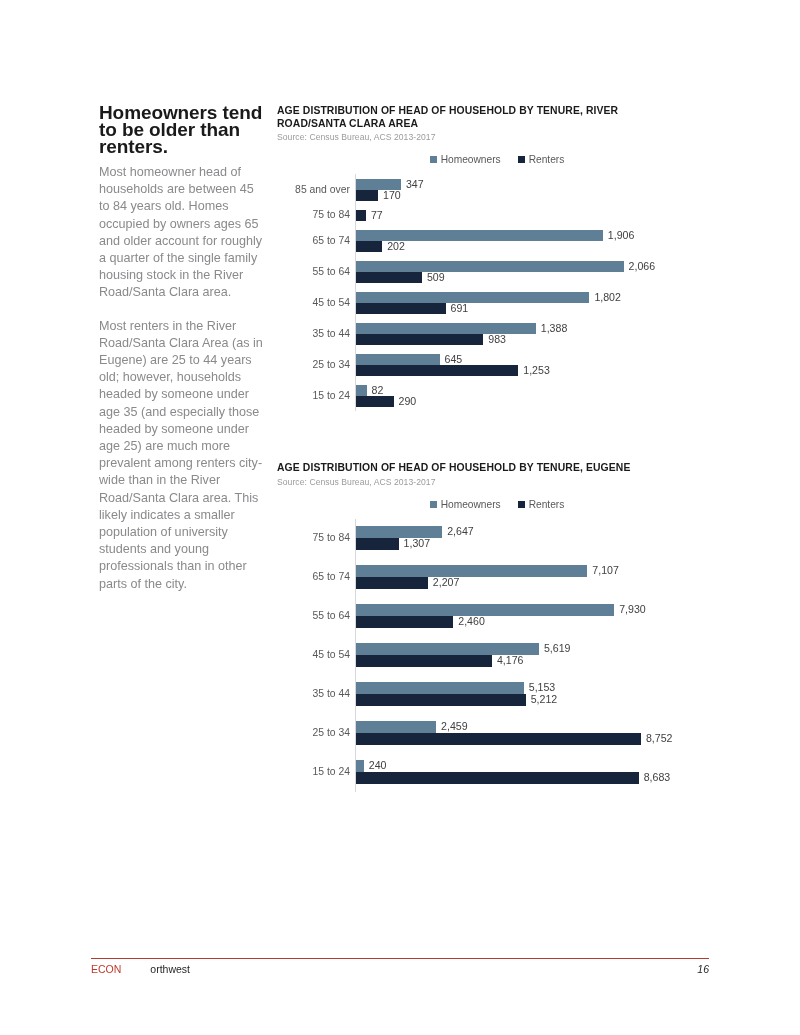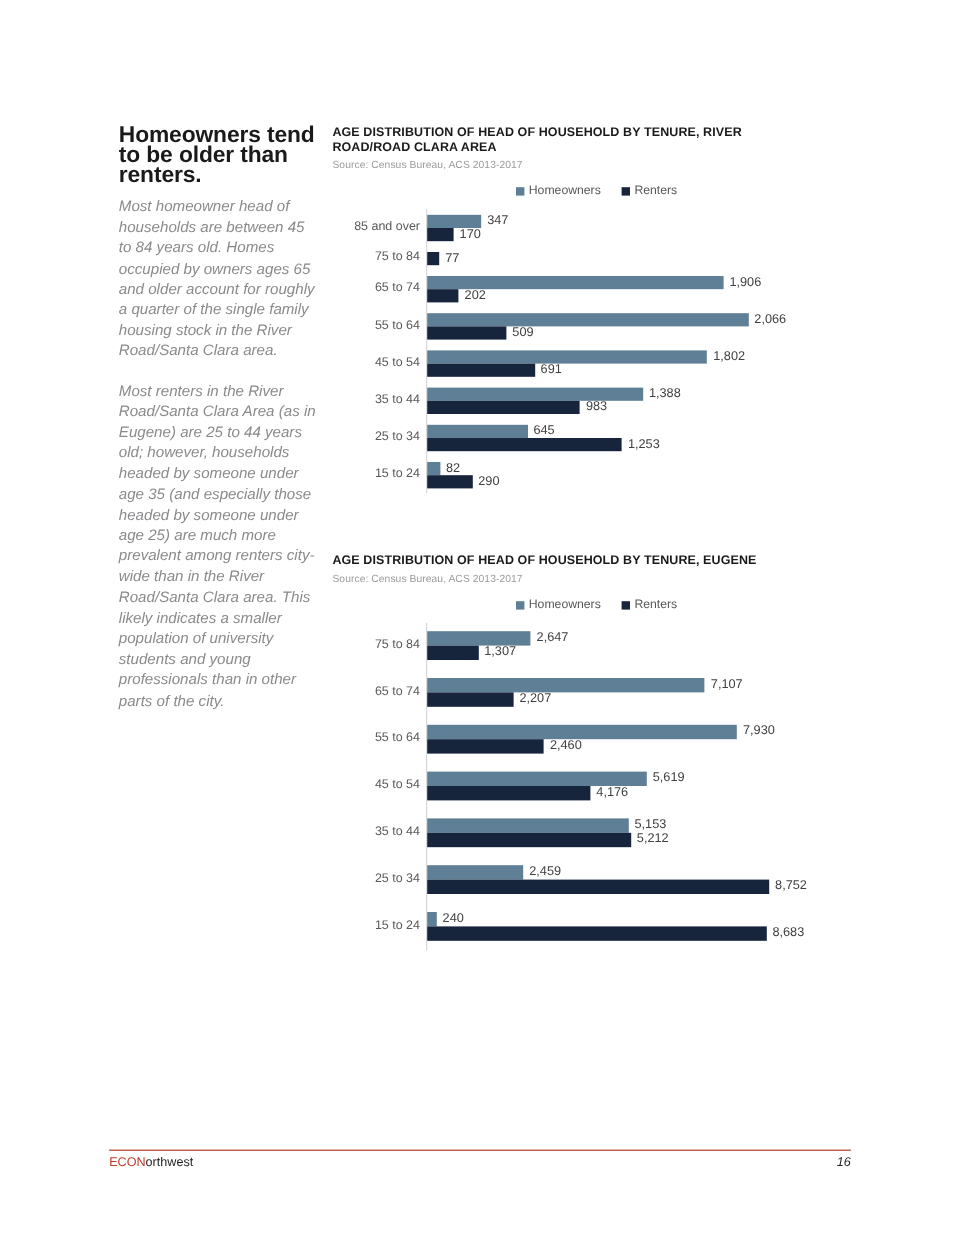--- a/index.html
+++ b/index.html
@@ -36,21 +36,20 @@
     line-height: 17px;
     color: #1a1a1a;
     margin: 0 0 9px 0;
     letter-spacing: -0.1px;
   }
   .sidebar-para {
     font-size: 12.6px;
     line-height: 17.2px;
     color: #8a8a8d;
     margin: 0 0 16px 0;
-    font-style: italic;
   }
   .sidebar-para:last-child { margin-bottom: 0; }
 
   
   .chart-block {
     position: absolute;
     left: 277px;
     width: 420px;
   }
   #chart-block-1 { top: 105px; }
@@ -147,36 +146,36 @@
     position: absolute;
     left: 91px;
     right: 91px;
     top: 963px;
     display: flex;
     justify-content: space-between;
     align-items: baseline;
     font-size: 10.5px;
   }
   .logo-econ { color: #c0392b; }
-  .logo-rest { color: #231f20; }
+  .logo-rest { color: #231f20; padding-left: 29px; }
   .page-num { color: #231f20; font-size: 10.5px; font-style: italic; }
 </style>
 </head>
 <body>
 
 <div class="page">
 
   <div class="sidebar">
     <h2 class="sidebar-heading">Homeowners tend to be older than renters.</h2>
     <p class="sidebar-para">Most homeowner head of households are between 45 to 84 years old. Homes occupied by owners ages 65 and older account for roughly a quarter of the single family housing stock in the River Road/Santa Clara area.</p>
     <p class="sidebar-para">Most renters in the River Road/Santa Clara Area (as in Eugene) are 25 to 44 years old; however, households headed by someone under age 35 (and especially those headed by someone under age 25) are much more prevalent among renters city-wide than in the River Road/Santa Clara area. This likely indicates a smaller population of university students and young professionals than in other parts of the city.</p>
   </div>
 
   <div class="chart-block" id="chart-block-1">
-    <h3 class="chart-title">AGE DISTRIBUTION OF HEAD OF HOUSEHOLD BY TENURE, RIVER ROAD/ROAD CLARA AREA</h3>
+    <h3 class="chart-title">AGE DISTRIBUTION OF HEAD OF HOUSEHOLD BY TENURE, RIVER ROAD/SANTA CLARA AREA</h3>
     <p class="chart-source">Source: Census Bureau, ACS 2013-2017</p>
 
     <div class="legend">
       <span class="legend-item">
         <span class="legend-swatch" style="background: rgb(94, 127, 149);"></span>
         <span>Homeowners</span>
       </span>
       <span class="legend-item">
         <span class="legend-swatch" style="background: rgb(22, 36, 60);"></span>
         <span>Renters</span>

